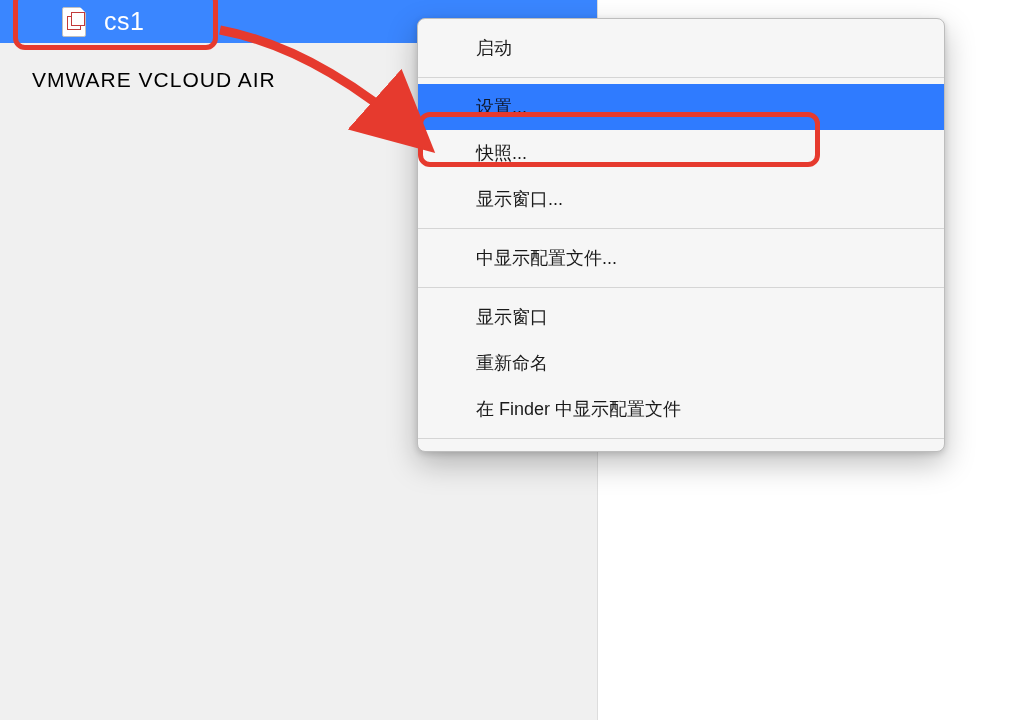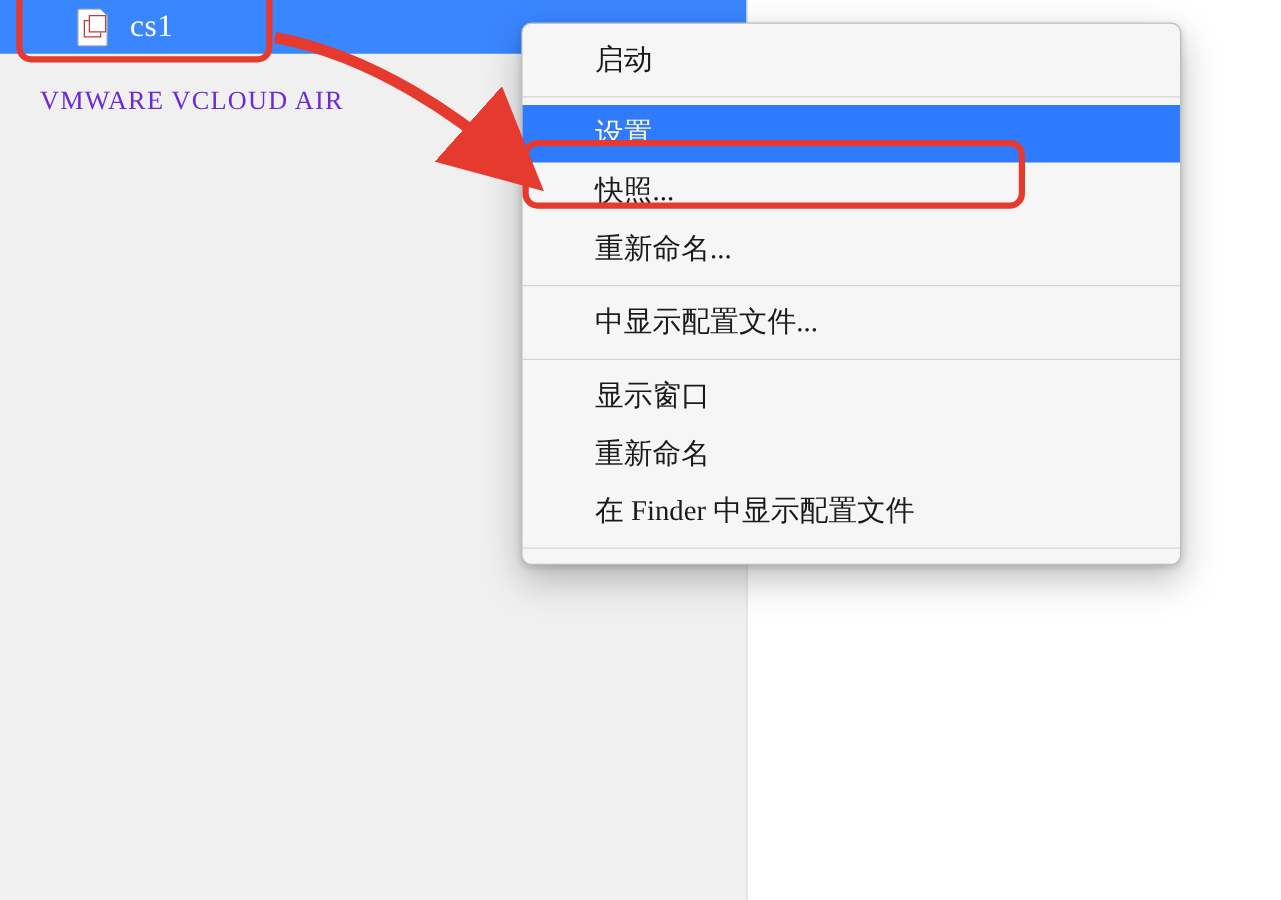--- a/index.html
+++ b/index.html
@@ -9,21 +9,20 @@
     height: 720px;
     font-family: -apple-system, "Helvetica Neue", Arial, sans-serif;
     background: #ffffff;
     overflow: hidden;
   }
 
   .canvas {
     position: relative;
     width: 885px;
     height: 720px;
-    font-family: Liberation Serif, serif;
   }
 
   
   .sidebar {
     position: absolute;
     left: 0;
     top: 0;
     width: 597px;
     height: 720px;
     background: #f0f0f0;
@@ -90,47 +89,47 @@
     letter-spacing: 0.5px;
   }
 
   .section-header {
     position: absolute;
     left: 32px;
     top: 68px;
     font-size: 21px;
     font-weight: 500;
     letter-spacing: 1px;
-    color: #6d28d9;
+    color: #000000;
   }
 
   
   .context-menu {
     position: absolute;
     left: 417px;
     top: 18px;
     width: 528px;
     background: #f6f6f6;
     border: 1px solid #bdbdbd;
     border-radius: 8px;
     box-shadow: 0 12px 30px rgba(0,0,0,0.25), 0 2px 6px rgba(0,0,0,0.15);
     padding: 6px 0;
     box-sizing: border-box;
   }
 
   .menu-item {
     padding: 6px 17px 6px 58px;
-    font-size: 23px;
+    font-size: 18px;
     line-height: 34px;
     color: #1a1a1a;
     cursor: default;
   }
   .menu-item.selected {
     background: #2f7bff;
-    color: #fef9c3;
+    color: #0f172a;
   }
 
   .menu-sep {
     height: 1px;
     background: #d5d5d5;
     margin: 6px 0;
   }
 
   
   .annotation-box {
@@ -180,21 +179,21 @@
   </div>
 
   <div class="context-menu">
 
     <div class="menu-item">启动</div>
 
     <div class="menu-sep"></div>
 
     <div class="menu-item selected">设置...</div>
     <div class="menu-item">快照...</div>
-    <div class="menu-item">重新命名...</div>
+    <div class="menu-item">显示窗口...</div>
 
     <div class="menu-sep"></div>
 
     <div class="menu-item">中显示配置文件...</div>
 
     <div class="menu-sep"></div>
 
     <div class="menu-item">显示窗口</div>
     <div class="menu-item">重新命名</div>
     <div class="menu-item">在 Finder 中显示配置文件</div>

